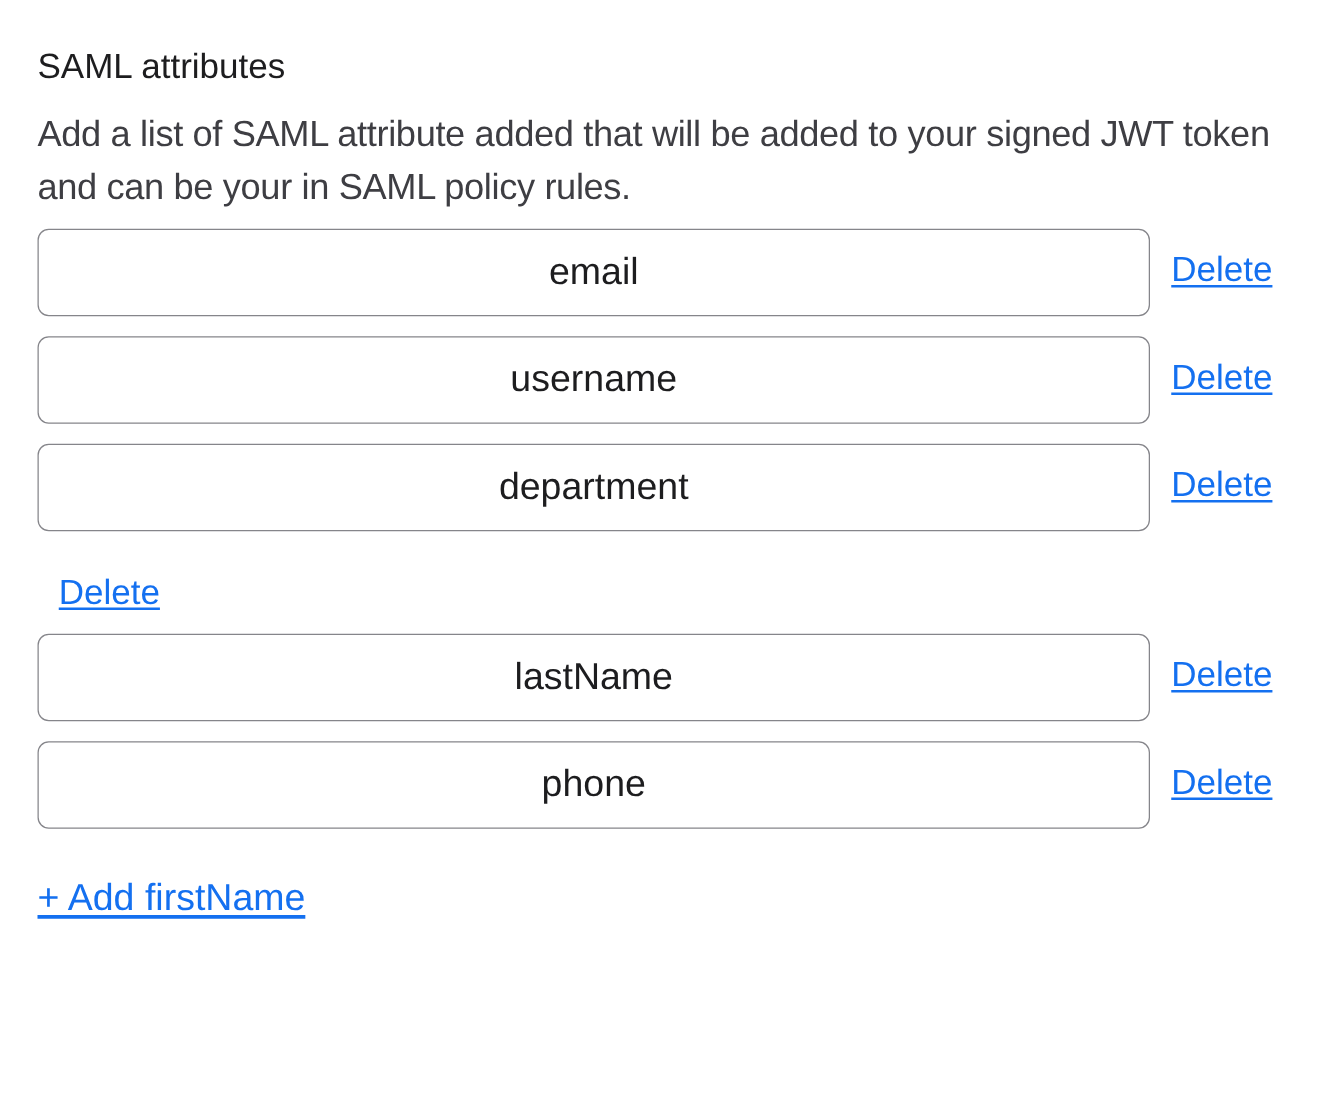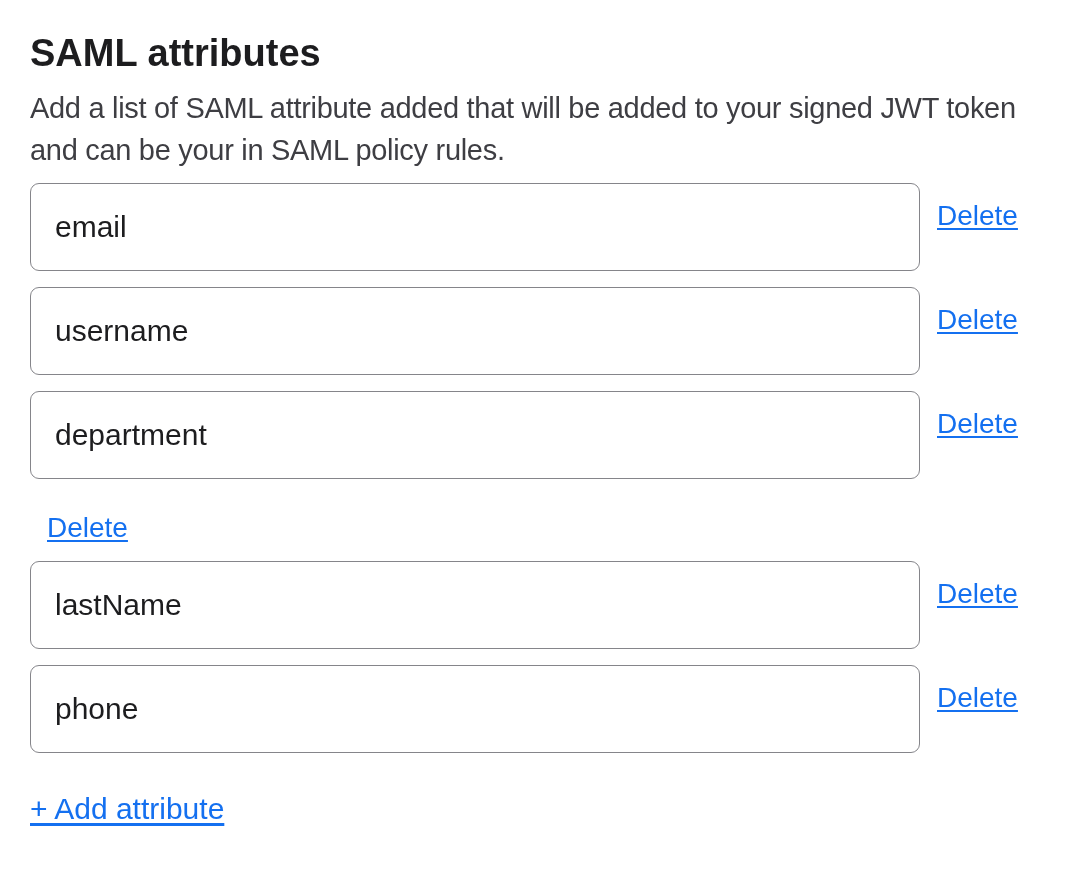--- a/index.html
+++ b/index.html
@@ -11,23 +11,23 @@
     width: 1066px;
     height: 886px;
     font-family: "Liberation Sans", "DejaVu Sans", sans-serif;
     overflow: hidden;
   }
   .container {
     padding: 33px 30px 0 30px;
   }
   .page-title {
     margin: 0;
-    font-size: 38px;
+    font-size: 28px;
     line-height: 40px;
-    font-weight: 700;
+    font-weight: 400;
     color: var(--heading-text, #1d1d1f);
     letter-spacing: 0px;
   }
   .page-description {
     margin-top: 14px;
     font-size: 29px;
     line-height: 42px;
     letter-spacing: -0.3px;
     color: var(--body-text, #3e3e43);
   }
@@ -38,29 +38,30 @@
     margin-top: 12px;
   }
   .attr-row {
     display: flex;
     align-items: flex-start;
     margin-bottom: 16px;
   }
   .attr-input {
     box-sizing: border-box;
     width: 890px;
-    height: 88px;
+    height: 70px;
     background: #ffffff;
     border: 1.5px solid var(--input-border, #85858a);
     border-radius: 9px;
     padding: 0 24px;
     font-family: inherit;
     font-size: 30px;
     color: #1d1d1f;
     outline: none;
+    text-align: center;
   }
   .delete-link {
     margin-left: 17px;
     margin-top: 16px;
     font-size: 28px;
     line-height: 34px;
     color: var(--link-blue, #1470f0);
     text-decoration: underline;
     text-underline-offset: 3px;
     cursor: pointer;
@@ -116,15 +117,15 @@
       <a href="#" class="delete-link">Delete</a>
     </div>
 
     <div class="attr-row">
       <input type="text" class="attr-input" value="phone" style="">
       <a href="#" class="delete-link">Delete</a>
     </div>
 
   </div>
 
-  <a href="#" class="add-link">+ Add attribute</a>
+  <a href="#" class="add-link">+ Add firstName</a>
 
 </div>
 
 </body></html>

